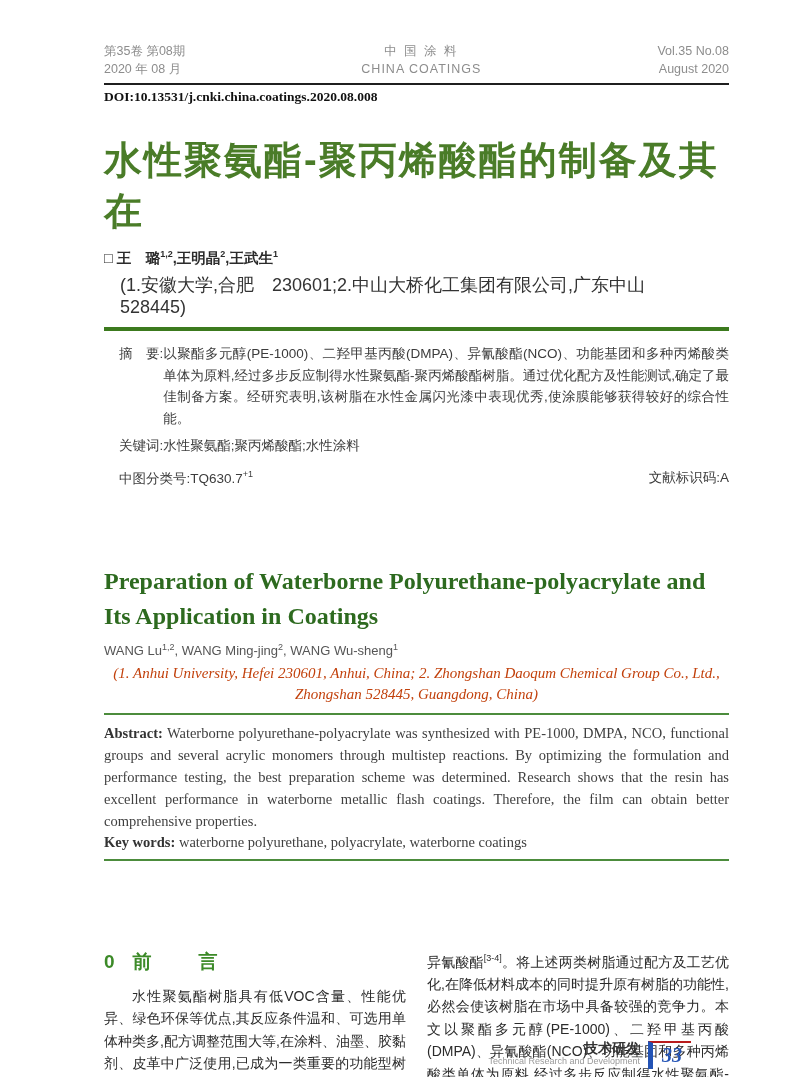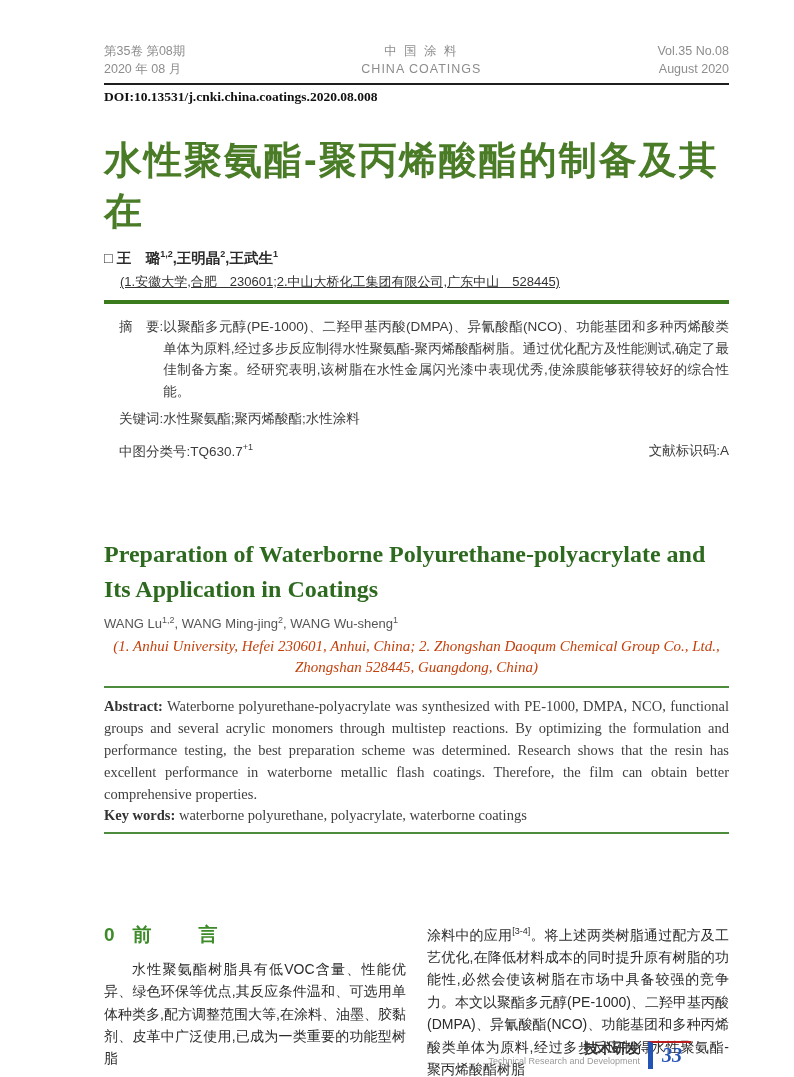--- a/index.html
+++ b/index.html
@@ -20,21 +20,21 @@
   .jheader .right { text-align:right; }
   .header-rule { border:0; border-top:2px solid #1f1f1f; margin:5px 0 0 0; }
   .doi { font-family:"Liberation Serif","DejaVu Serif",serif; font-weight:bold;
          font-size:13.5px; color:#111; margin-top:4px; }
 
   
   .title-cn { margin-top:30px; color:#4a7c28; font-weight:bold;
               font-size:38px; line-height:51px; letter-spacing:2px; }
   .authors-cn { margin-top:12px; font-size:14.5px; font-weight:bold; color:#2b2b2b; }
   .authors-cn sup, .authors-en sup { font-size:9px; }
-  .affil-cn { margin-top:5px; font-size:13px; color:#333; padding-left:16px;text-decoration:underline; }
+  .affil-cn { margin-top:5px; font-size:18px; color:#333; padding-left:16px; }
 
   .green-bar { height:4px; background:#3c7a1e; margin-top:9px; }
 
   
   .abs-cn { display:flex; margin-top:12px; padding-left:15px;
             font-size:13.5px; line-height:21.5px; color:#3c3c3c; }
   .abs-cn .lab { white-space:nowrap; }
   .abs-cn .txt { text-align:justify; }
   .kw-cn { margin-top:8px; padding-left:15px; font-size:13.5px; color:#3c3c3c; }
   .meta-row { display:flex; justify-content:space-between; margin-top:14px;
@@ -129,21 +129,21 @@
     <div class="abs-en"><span class="lab">Abstract:</span><span> Waterborne polyurethane-polyacrylate was synthesized with PE-1000, DMPA, NCO, functional groups and several acrylic monomers through multistep reactions. By optimizing the formulation and performance testing, the best preparation scheme was determined. Research shows that the resin has excellent performance in waterborne metallic flash coatings. Therefore, the film can obtain better comprehensive properties.</span></div>
     <div class="kw-en"><span class="lab">Key words:</span><span> waterborne polyurethane, polyacrylate, waterborne coatings</span></div>
     <hr class="green-line">
 
     <div class="columns">
       <div class="colL">
         <div class="sec-head"><span>0</span><span class="t">前　言</span></div>
         <div class="bodytext indent"><span>水性聚氨酯树脂具有低VOC含量、性能优异、绿色环保等优点,其反应条件温和、可选用单体种类多,配方调整范围大等,在涂料、油墨、胶黏剂、皮革中广泛使用,已成为一类重要的功能型树脂</span></div>
       </div>
       <div class="colR">
-        <div class="bodytext"><span>涂料中的应用</span><sup>[3-4]</sup><span>。将上述两类树脂通过配方及工艺优化,在降低材料成本的同时提升原有树脂的功能性,必然会使该树脂在市场中具备较强的竞争力。本文以聚酯多元醇(PE-1000)、二羟甲基丙酸(DMPA)、异氰酸酯(NCO)、功能基团和多种丙烯酸类单体为原料,经过多步反应制得水性聚氨酯-聚丙烯酸酯树脂</span></div>
+        <div class="bodytext"><span>异氰酸酯</span><sup>[3-4]</sup><span>。将上述两类树脂通过配方及工艺优化,在降低材料成本的同时提升原有树脂的功能性,必然会使该树脂在市场中具备较强的竞争力。本文以聚酯多元醇(PE-1000)、二羟甲基丙酸(DMPA)、异氰酸酯(NCO)、功能基团和多种丙烯酸类单体为原料,经过多步反应制得水性聚氨酯-聚丙烯酸酯树脂</span></div>
       </div>
     </div>
 
   </div>
 
   <div class="pfooter">
     <div class="labels">
       <div class="cn">技术研发</div>
       <div class="en">Technical Research and Development</div>
     </div>

